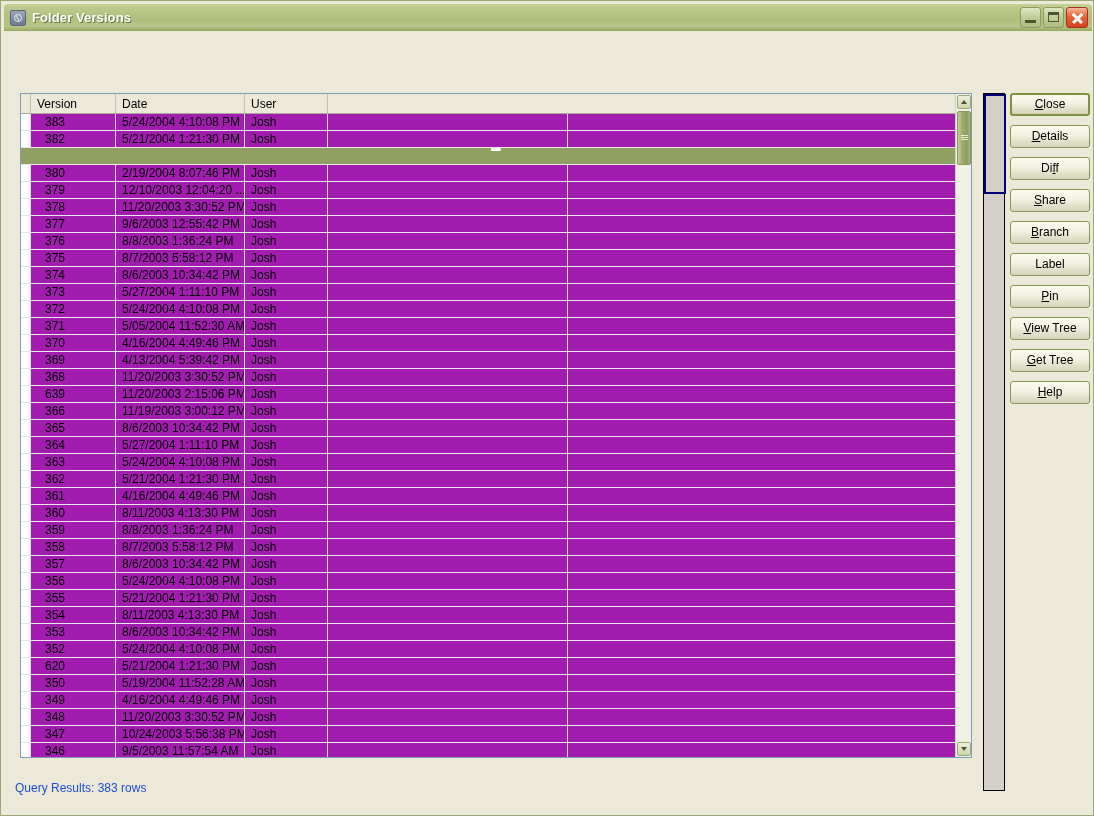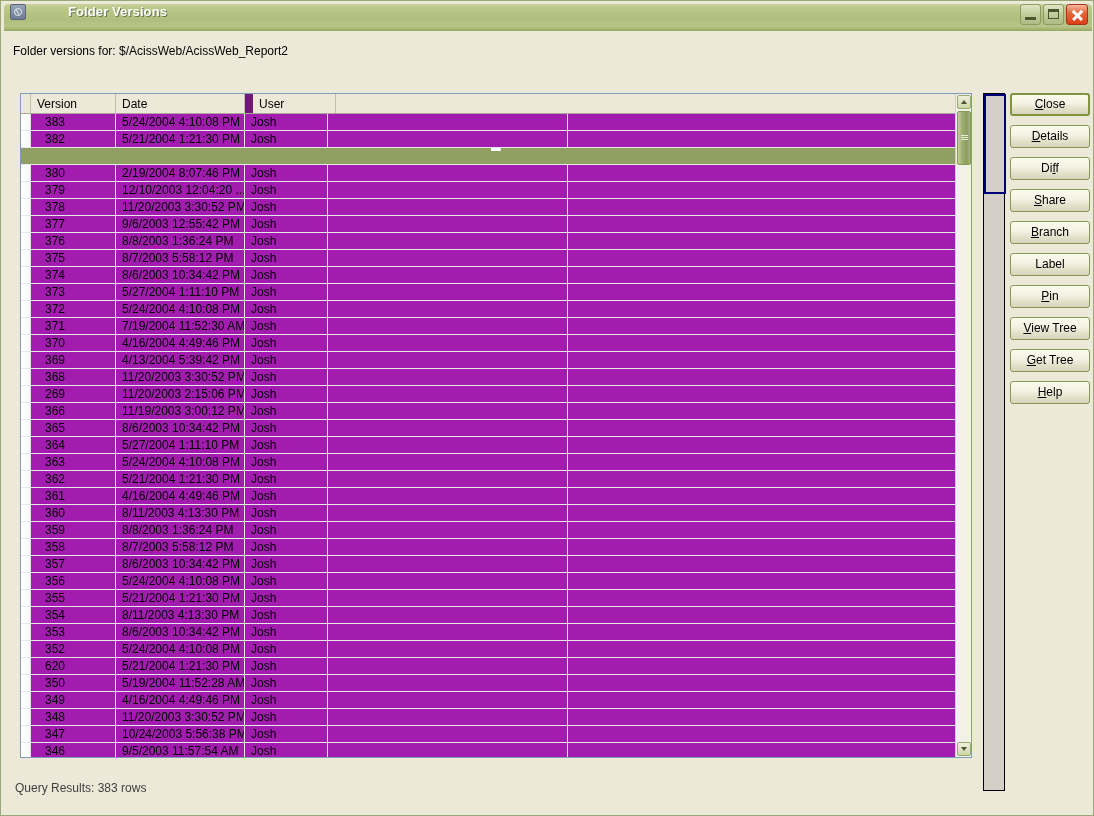--- a/index.html
+++ b/index.html
@@ -25,24 +25,23 @@
   .titlebar {
     position: absolute;
     left: 3px; top: 3px;
     width: 1088px;
     height: 27px;
     background: linear-gradient(to bottom,
       #c9d39b 0%, #bdc98c 14%, #b4c281 38%,
       #b0bf7d 62%, #b9c68a 82%, #9fb06a 96%, #93a560 100%);
     border-radius: 4px 4px 0 0;
     display: flex;
-    align-items: flex-start;
+    align-items: center;
     box-sizing: border-box;
     padding: 0 2px 0 6px;
-    gap: 36px;
   }
   .title-icon {
     width: 16px; height: 16px;
     flex: 0 0 16px;
     background: linear-gradient(to bottom, #9aa6b8, #6d7c92);
     border: 1px solid #5a6578;
     border-radius: 2px;
     position: relative;
     box-sizing: border-box;
   }
@@ -159,21 +158,21 @@
     box-sizing: border-box;
     border-right: 1px solid #c3c0b0;
     height: 19px;
     white-space: nowrap;
     overflow: hidden;
     background: #ece9d8;
   }
   .hcell.c-gutter { width: 10px; padding-left: 0; }
   .hcell.c-version { width: 85px; }
   .hcell.c-date { width: 129px; }
-  .hcell.c-user { width: 83px; margin-left: 8px; }
+  .hcell.c-user { width: 83px; }
   .hcell.c-comment { width: 240px; }
   .hcell.c-extra { flex: 1 1 auto; border-right: none; }
 
   .grid-rows {
     position: relative;
     height: 664px;
     overflow: hidden;
     background: #a21caf;
   }
   .grow {
@@ -303,21 +302,21 @@
     border: 2px solid #7f9340;
     line-height: 19px;
   }
   .btn .acc { text-decoration: underline; }
 
   
   .status {
     position: absolute;
     left: 11px; bottom: 19px;
     font-size: 12px;
-    color: #404040;
+    color: #1d4ed8;
     white-space: nowrap;
   }
 </style>
 </head>
 <body>
 
 <div id="app">
 
   <div class="titlebar">
     <div class="title-icon"></div>
@@ -331,21 +330,20 @@
       </div>
       <div class="win-btn close">
         <span class="glyph-x1"></span>
         <span class="glyph-x2"></span>
       </div>
     </div>
   </div>
 
   <div class="dialog-body">
 
-    <div class="folder-label">Folder versions for: $/AcissWeb/AcissWeb_Report2</div>
 
     <div class="list-frame">
 
       <div class="grid-header">
         <div class="hcell c-gutter"></div>
         <div class="hcell c-version">Version</div>
         <div class="hcell c-date">Date</div>
         <div class="hcell c-user">User</div>
         <div class="hcell c-extra"></div>
       </div>
@@ -443,21 +441,21 @@
             <div class="gcell c-gutter"></div>
             <div class="gcell c-version">372</div>
             <div class="gcell c-date">5/24/2004 4:10:08 PM</div>
             <div class="gcell c-user">Josh</div>
             <div class="gcell c-comment"></div>
             <div class="gcell c-extra"></div>
           </div>
           <div class="grow">
             <div class="gcell c-gutter"></div>
             <div class="gcell c-version">371</div>
-            <div class="gcell c-date">7/19/2004 11:52:30 AM</div>
+            <div class="gcell c-date">5/05/2004 11:52:30 AM</div>
             <div class="gcell c-user">Josh</div>
             <div class="gcell c-comment"></div>
             <div class="gcell c-extra"></div>
           </div>
           <div class="grow">
             <div class="gcell c-gutter"></div>
             <div class="gcell c-version">370</div>
             <div class="gcell c-date">4/16/2004 4:49:46 PM</div>
             <div class="gcell c-user">Josh</div>
             <div class="gcell c-comment"></div>
@@ -474,21 +472,21 @@
           <div class="grow">
             <div class="gcell c-gutter"></div>
             <div class="gcell c-version">368</div>
             <div class="gcell c-date">11/20/2003 3:30:52 PM</div>
             <div class="gcell c-user">Josh</div>
             <div class="gcell c-comment"></div>
             <div class="gcell c-extra"></div>
           </div>
           <div class="grow">
             <div class="gcell c-gutter"></div>
-            <div class="gcell c-version">269</div>
+            <div class="gcell c-version">639</div>
             <div class="gcell c-date">11/20/2003 2:15:06 PM</div>
             <div class="gcell c-user">Josh</div>
             <div class="gcell c-comment"></div>
             <div class="gcell c-extra"></div>
           </div>
           <div class="grow">
             <div class="gcell c-gutter"></div>
             <div class="gcell c-version">366</div>
             <div class="gcell c-date">11/19/2003 3:00:12 PM</div>
             <div class="gcell c-user">Josh</div>

